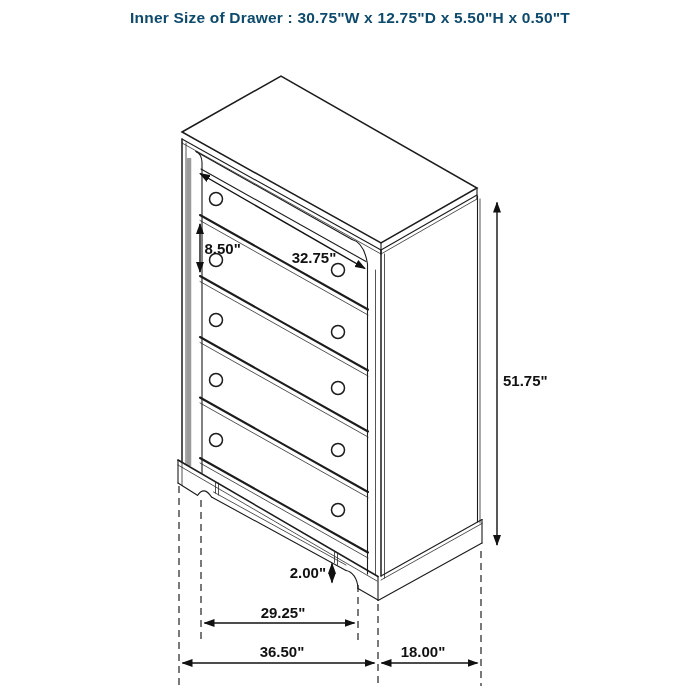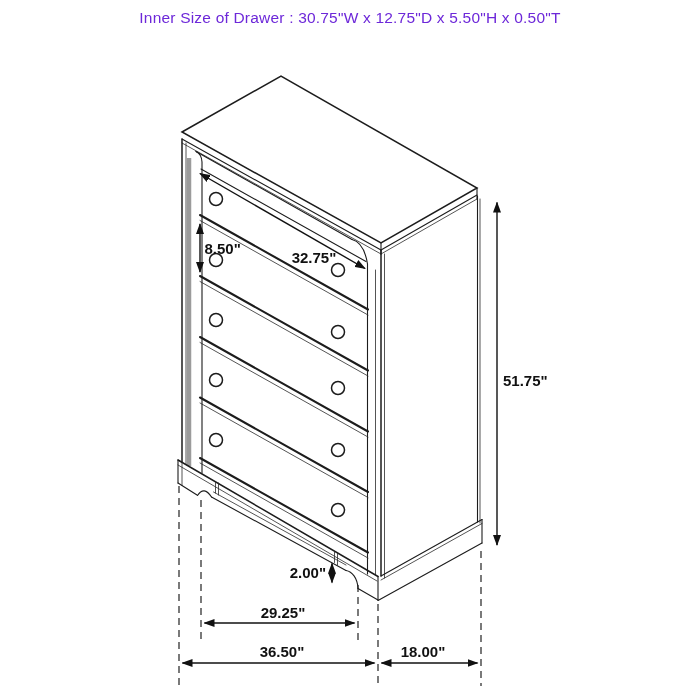--- a/index.html
+++ b/index.html
@@ -15,22 +15,22 @@
     overflow: hidden;
     font-family: "Liberation Sans", sans-serif;
   }
   .title {
     position: absolute;
     top: 9px;
     left: 0;
     width: 700px;
     text-align: center;
     font-size: 15.5px;
-    font-weight: normal;
-    color: #6d28d9;
+    font-weight: bold;
+    color: #0c4a6e;
     letter-spacing: 0.2px;
   }
   svg { position: absolute; top: 0; left: 0; }
 
   
   .ln  { stroke: #1c1c1c; stroke-width: 1.5; fill: none; stroke-linecap: round; }
   .lm  { stroke: #1c1c1c; stroke-width: 1.1; fill: none; stroke-linecap: round; }
   .lt  { stroke: #2a2a2a; stroke-width: 0.8; fill: none; stroke-linecap: round; }
   .lh  { stroke: #1c1c1c; stroke-width: 2.1; fill: none; stroke-linecap: round; }
   .gray { stroke: #9b9b9b; stroke-width: 4.5; fill: none; }

